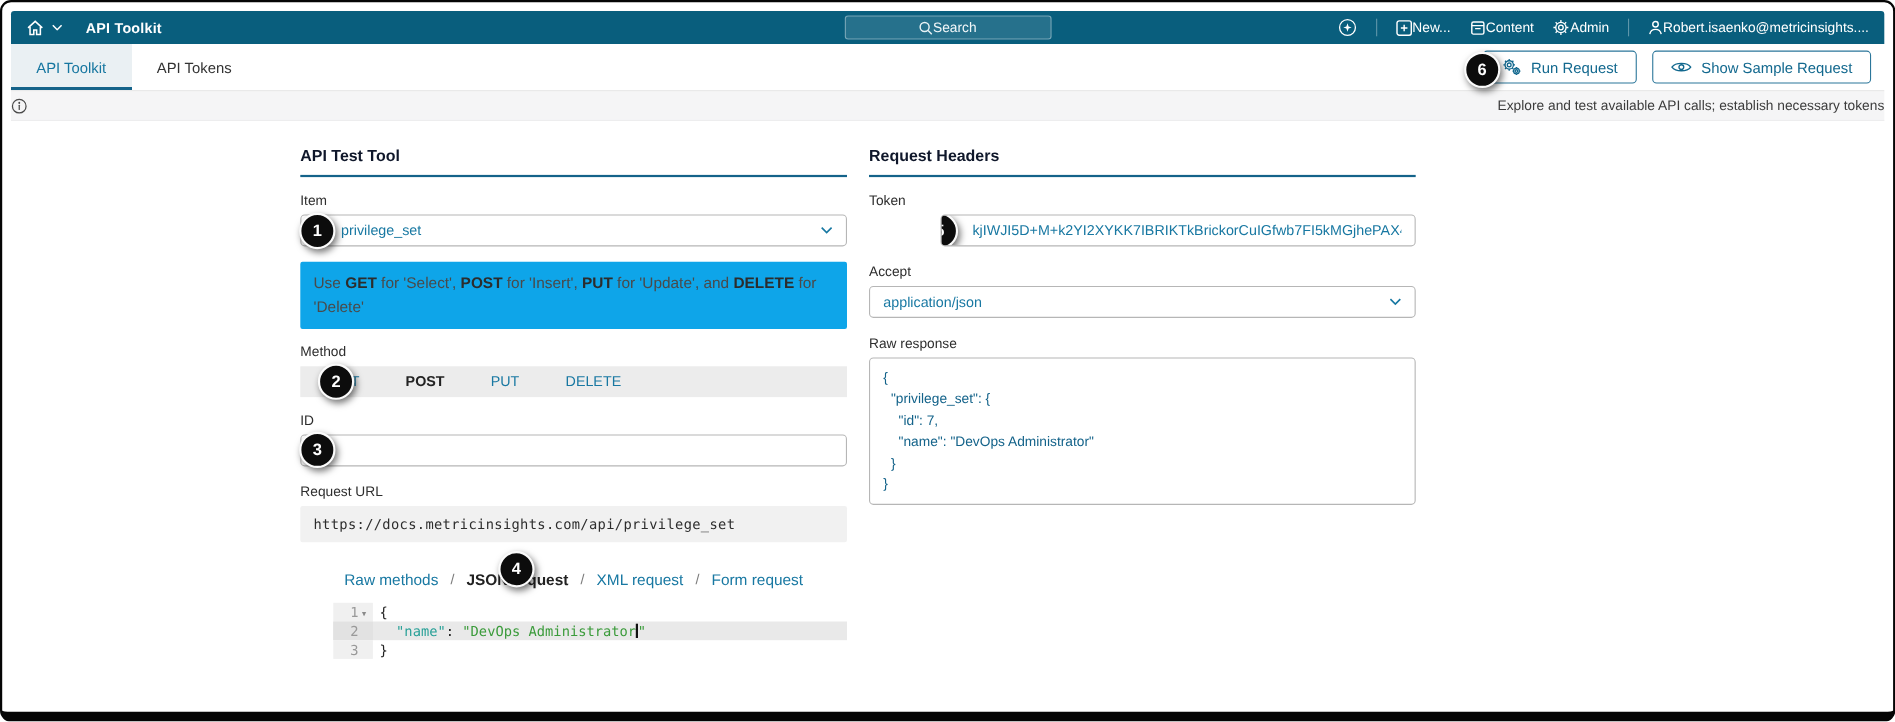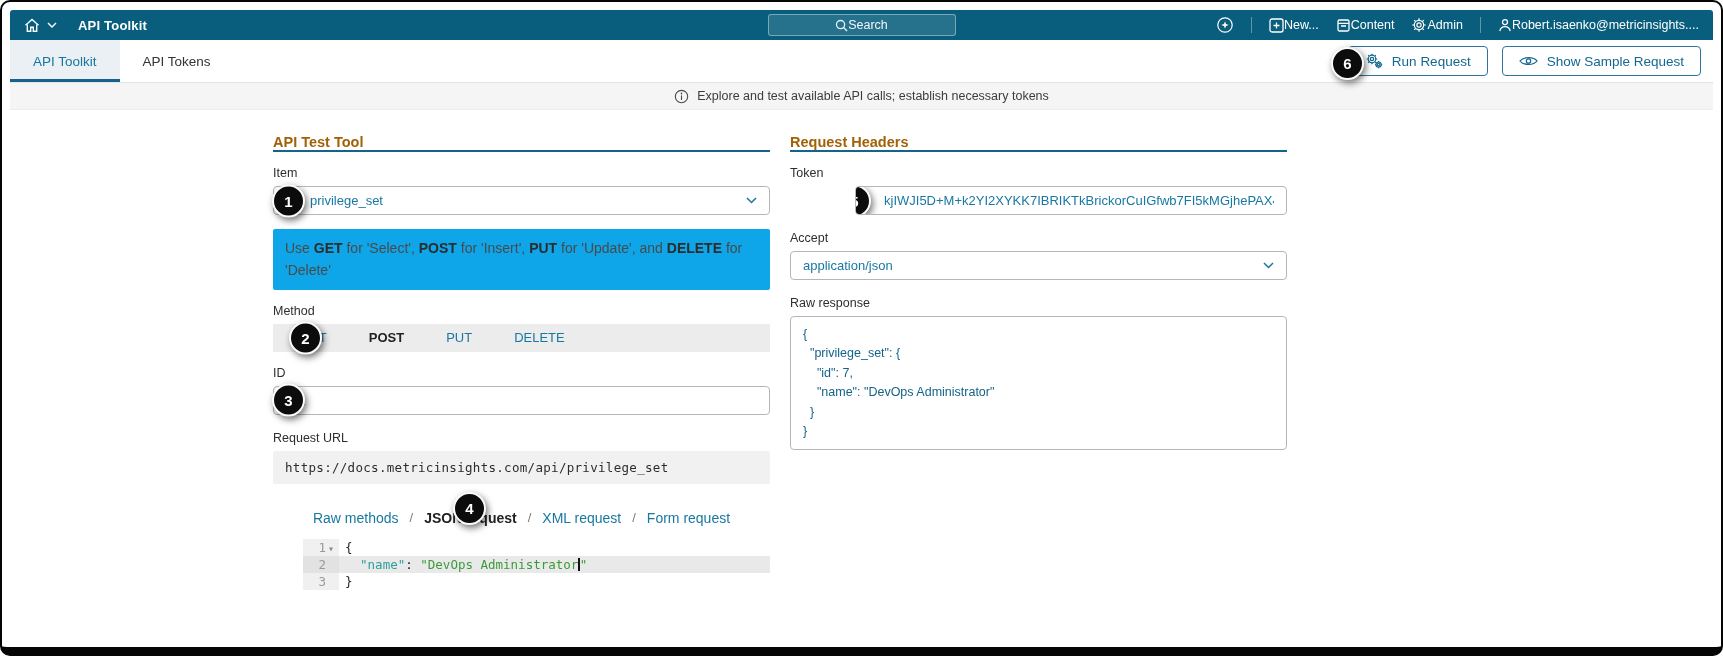--- a/index.html
+++ b/index.html
@@ -47,30 +47,30 @@
   .tab-actions { margin-left:auto; display:flex; align-items:center; padding-right:12px; }
   .btn {
     position:relative; display:flex; align-items:center; gap:9px; height:30px;
     padding:0 16px; border:1px solid #2b769a; border-radius:4px; background:#fff;
     color:#12688e; font-size:13.5px; margin-left:14px; cursor:pointer; white-space:nowrap;
   }
 
   
   .banner {
     height:27px; background:#f5f5f6; border-bottom:1px solid #ededee;
-    display:flex; align-items:center; justify-content:center; gap:8px;
+    display:flex; align-items:center; justify-content:space-between; gap:8px;
     font-size:12.5px; color:#3c3c3c;
   }
 
   
   .main { display:flex; gap:20px; padding:24px 0 0 263px; }
   .col { width:497px; position:relative; }
   .section-title {
-    color:#a16207; font-weight:bold; font-size:14.5px;
-    border-bottom:2px solid #14638a; margin-bottom:8px;
+    color:#0f172a; font-weight:bold; font-size:14.5px;
+    padding-bottom:9px; border-bottom:2px solid #14638a; margin-bottom:8px;
   }
   .field-label { font-size:12.5px; color:#2e2e2e; margin:14px 0 6px; }
   .select, .text-input {
     position:relative; height:29px; border:1px solid #b6b6b6; border-radius:4px;
     background:#fff; display:flex; align-items:center; padding:0 12px;
     font-size:13px; color:#1878a2; cursor:pointer;
   }
   .select .chev { margin-left:auto; color:#1878a2; }
   .note {
     background:#0ea5e9; color:#4a4a4a; font-size:14px; line-height:1.6;

